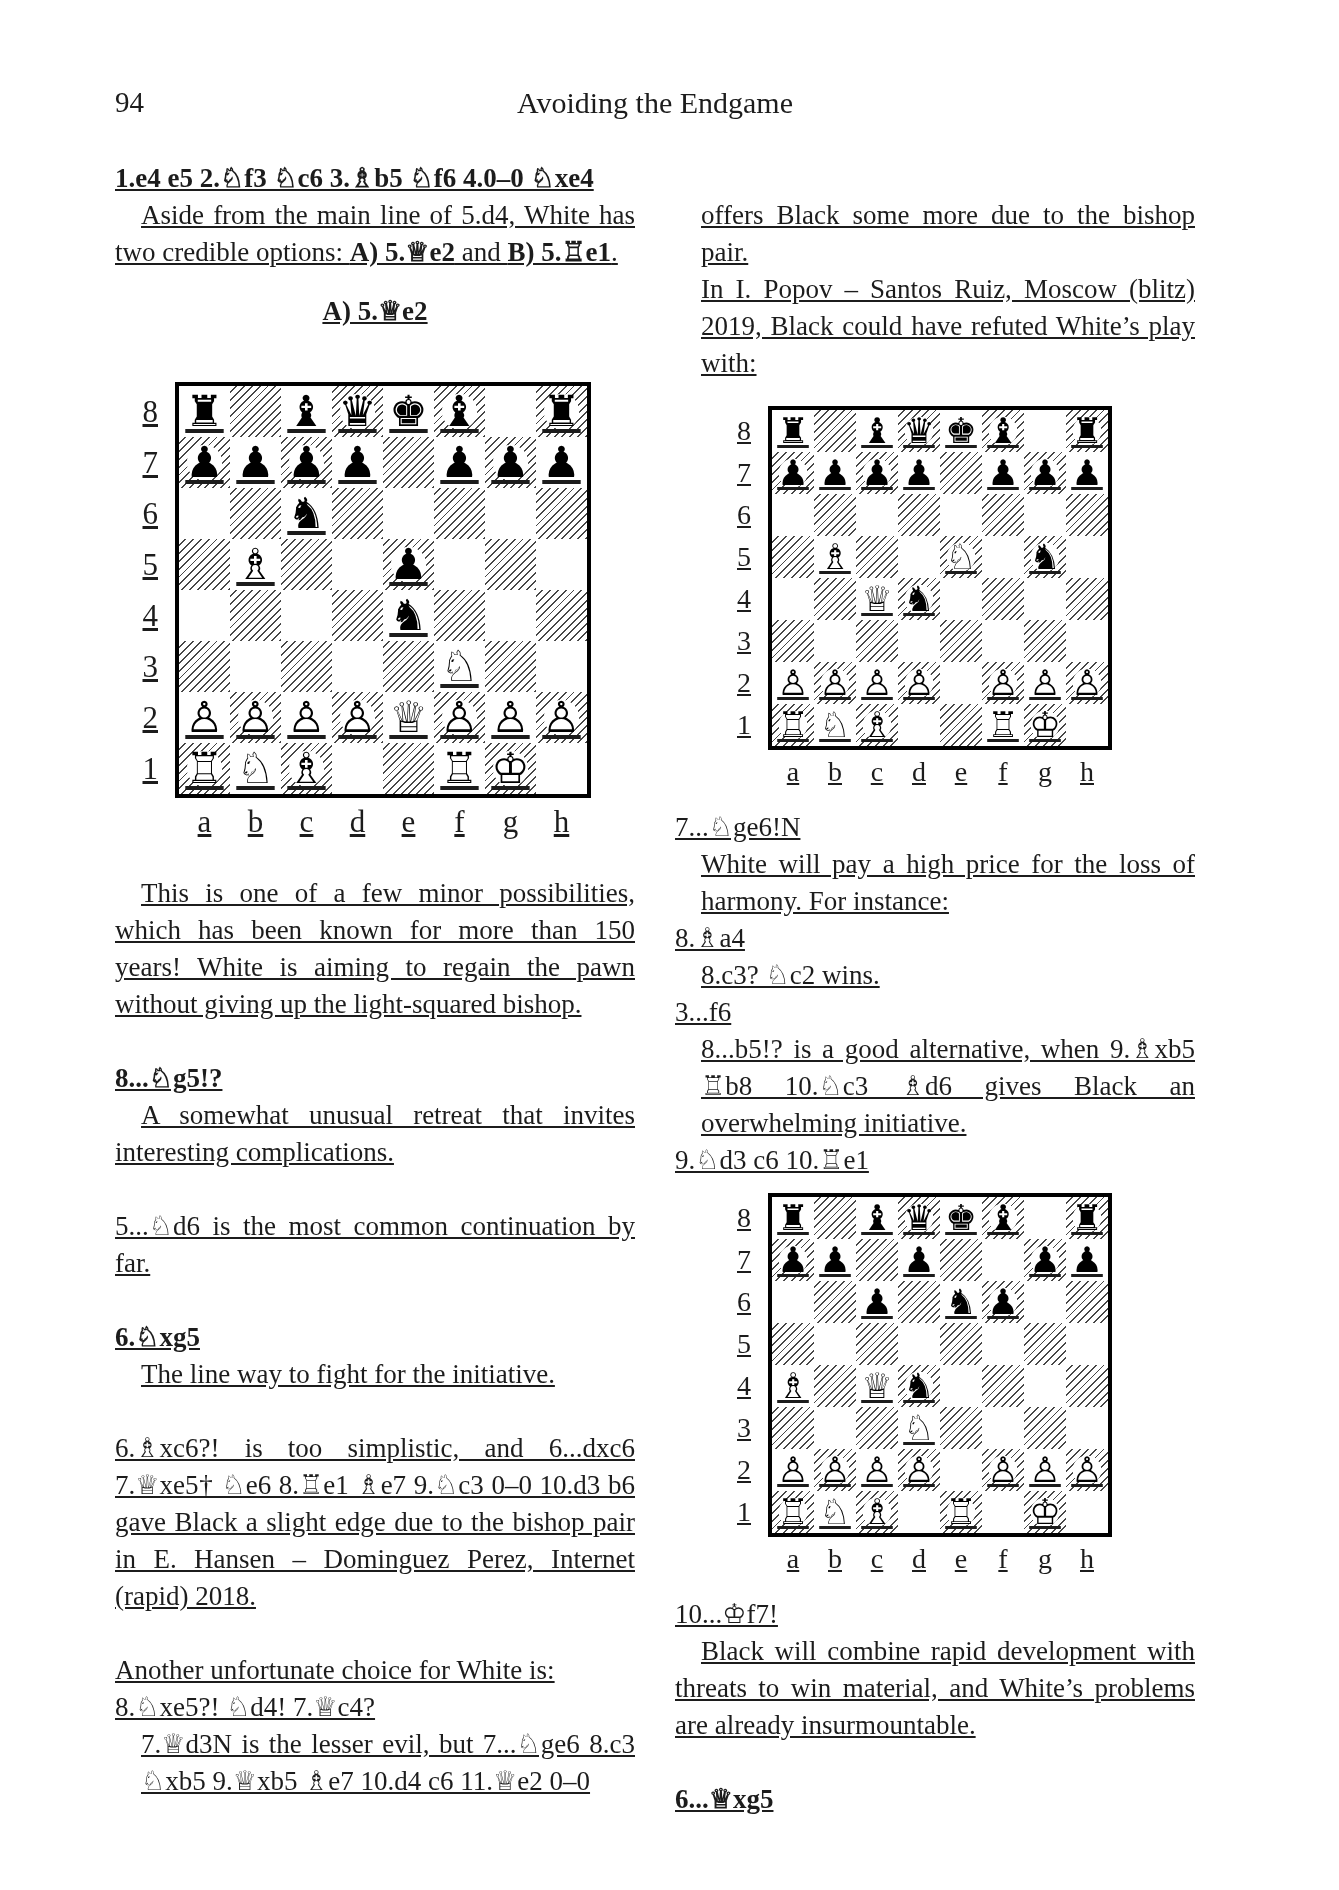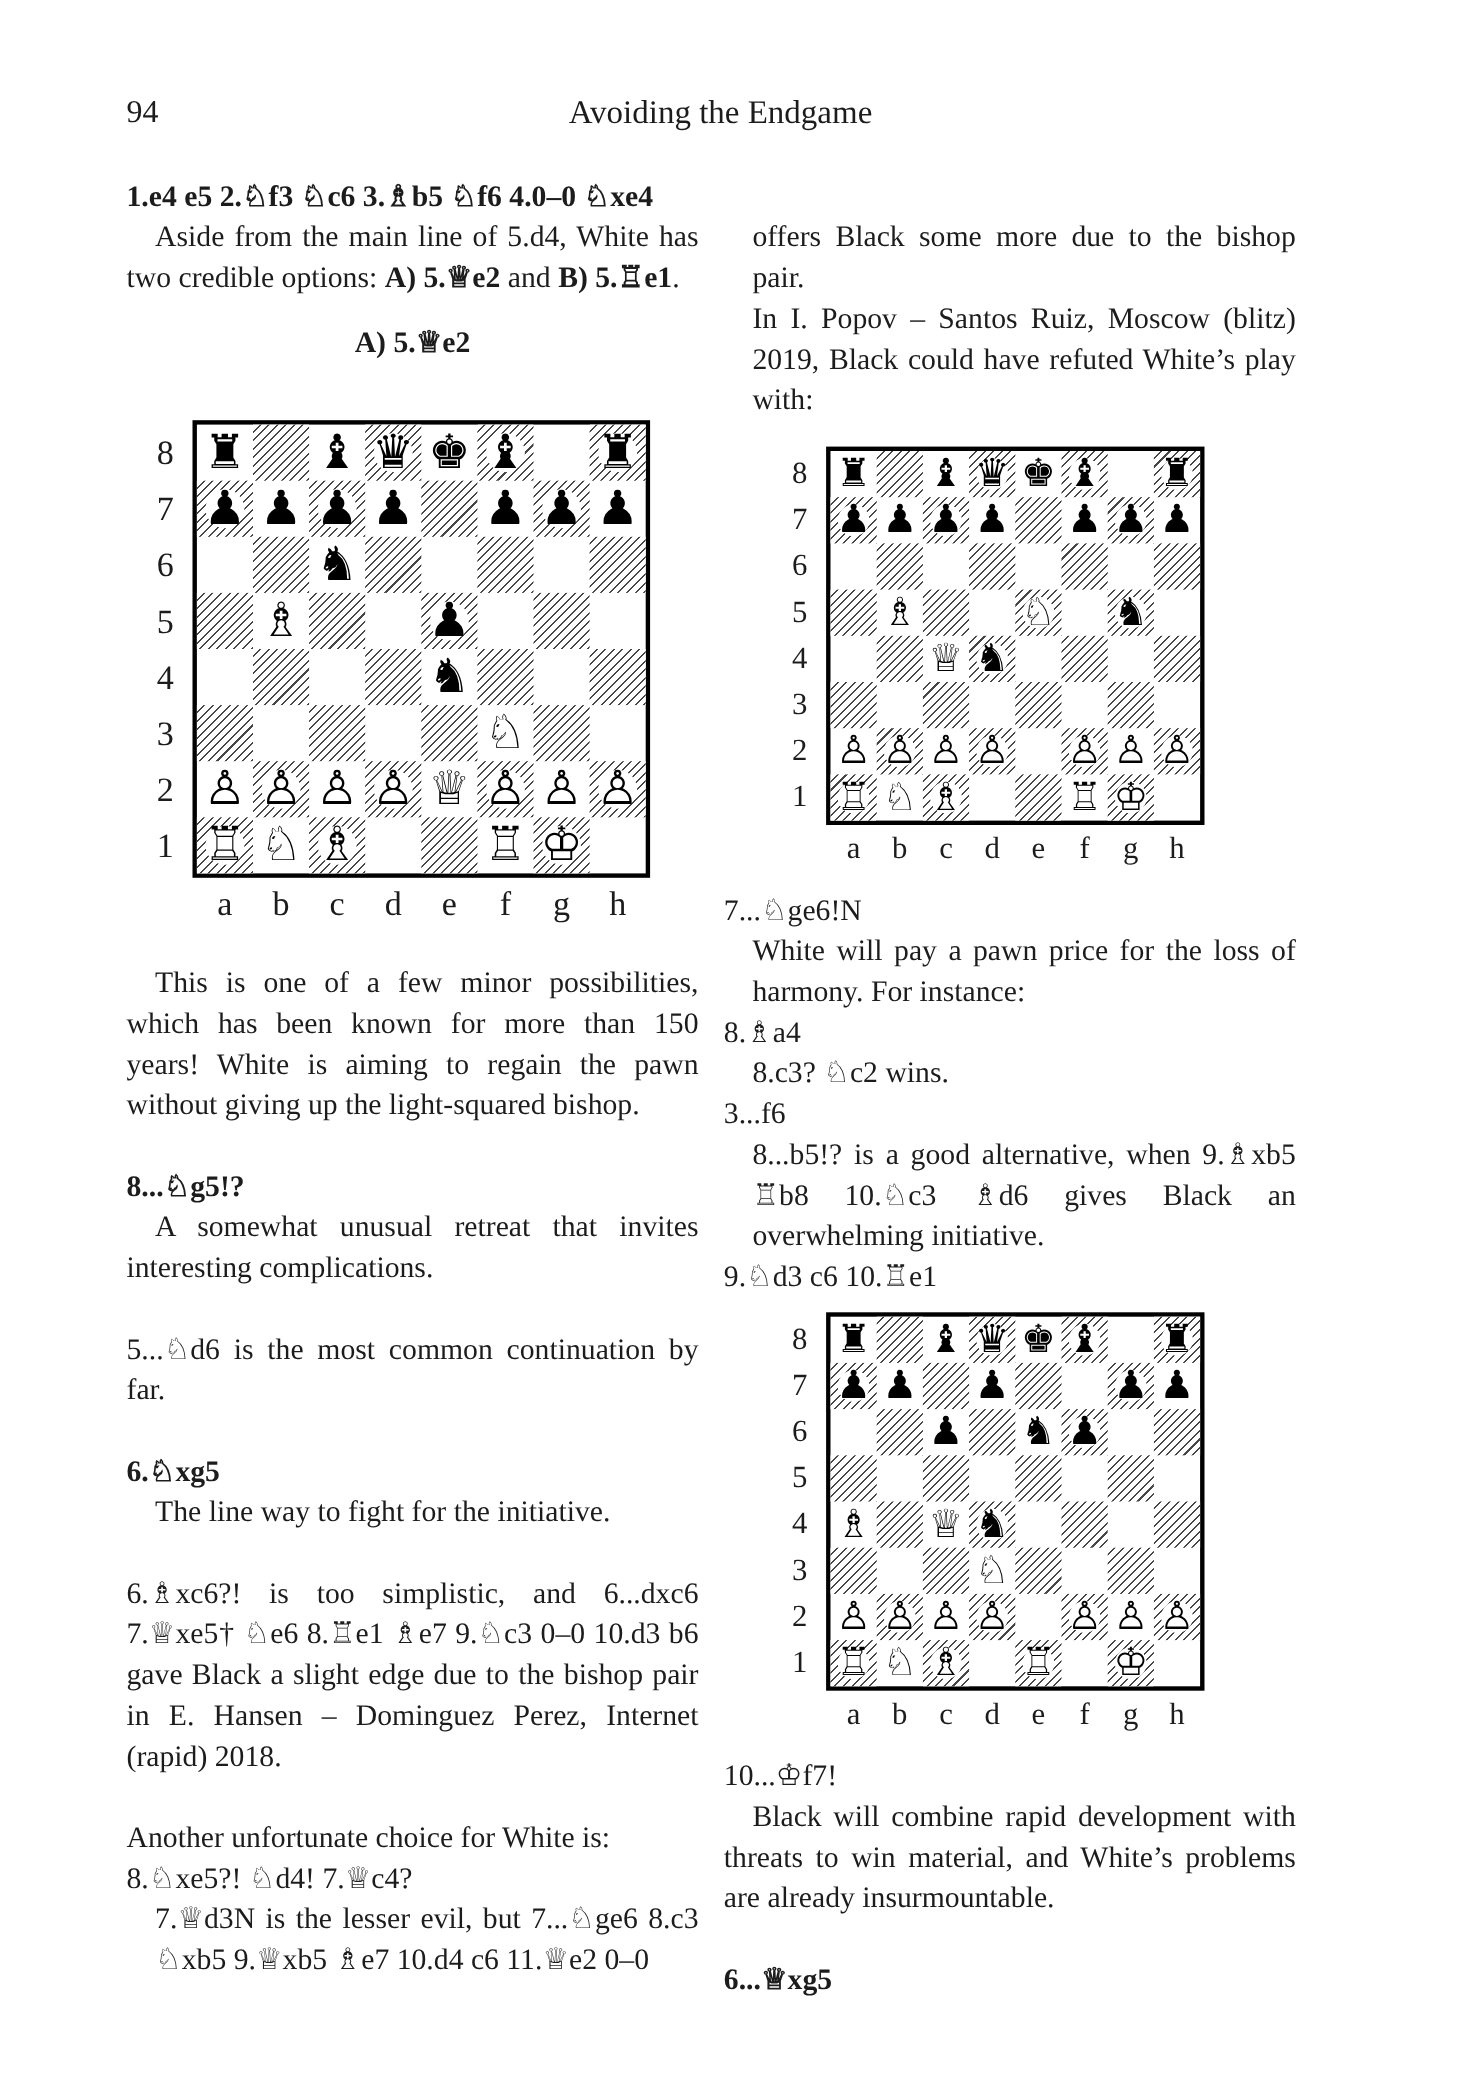--- a/index.html
+++ b/index.html
@@ -7,21 +7,21 @@
     width:1339px; height:1890px; background:#ffffff; overflow:hidden;
     font-family:"Liberation Serif", serif; color:#1c1c1c;
   }
   .page { position:relative; width:1339px; height:1890px; box-sizing:border-box;
           padding:86px 144px 0 115px; }
   
   .header { position:relative; height:46px; }
   .page-number { position:absolute; left:0; top:0; font-size:29px; }
   .running-title { text-align:center; font-size:30px; }
   
-  .columns { display:flex; gap:23px; margin-top:28px; }
+  .columns { display:flex; gap:40px; margin-top:28px;text-decoration:underline; }
   .col { width:520px; font-size:27px; line-height:37px; text-align:justify; }
   .p  { text-indent:26px; margin:0; }
   .flush { text-indent:0; }
   .var { margin-left:26px; text-indent:0; }
   .bold { font-weight:bold; }
   .center { text-align:center; }
   .mt-sm { margin-top:22px; }
   .mt-line { margin-top:37px; }
   .mt-dia1 { margin-top:52px; }
   .mt-dia2 { margin-top:24px; }
@@ -383,21 +383,21 @@
             <div>c</div>
             <div>d</div>
             <div>e</div>
             <div>f</div>
             <div>g</div>
             <div>h</div>
           </div>
       </figure>
 
       <p class="p flush mt-move">7...♘ge6!N</p>
-      <p class="p var">White will pay a pawn price for the loss of harmony. For instance:</p>
+      <p class="p var">White will pay a high price for the loss of harmony. For instance:</p>
       <p class="p flush">8.♗a4</p>
       <p class="p var">8.c3? ♘c2 wins.</p>
       <p class="p flush">3...f6</p>
       <p class="p var">8...b5!? is a good alternative, when 9.♗xb5 ♖b8 10.♘c3 ♗d6 gives Black an overwhelming initiative.</p>
       <p class="p flush">9.♘d3 c6 10.♖e1</p>
 
       <figure class="diagram sm" style="margin-block:14px 0; margin-inline:53px 0;">
         <div class="ranks">
             <div>8</div>
             <div>7</div>

